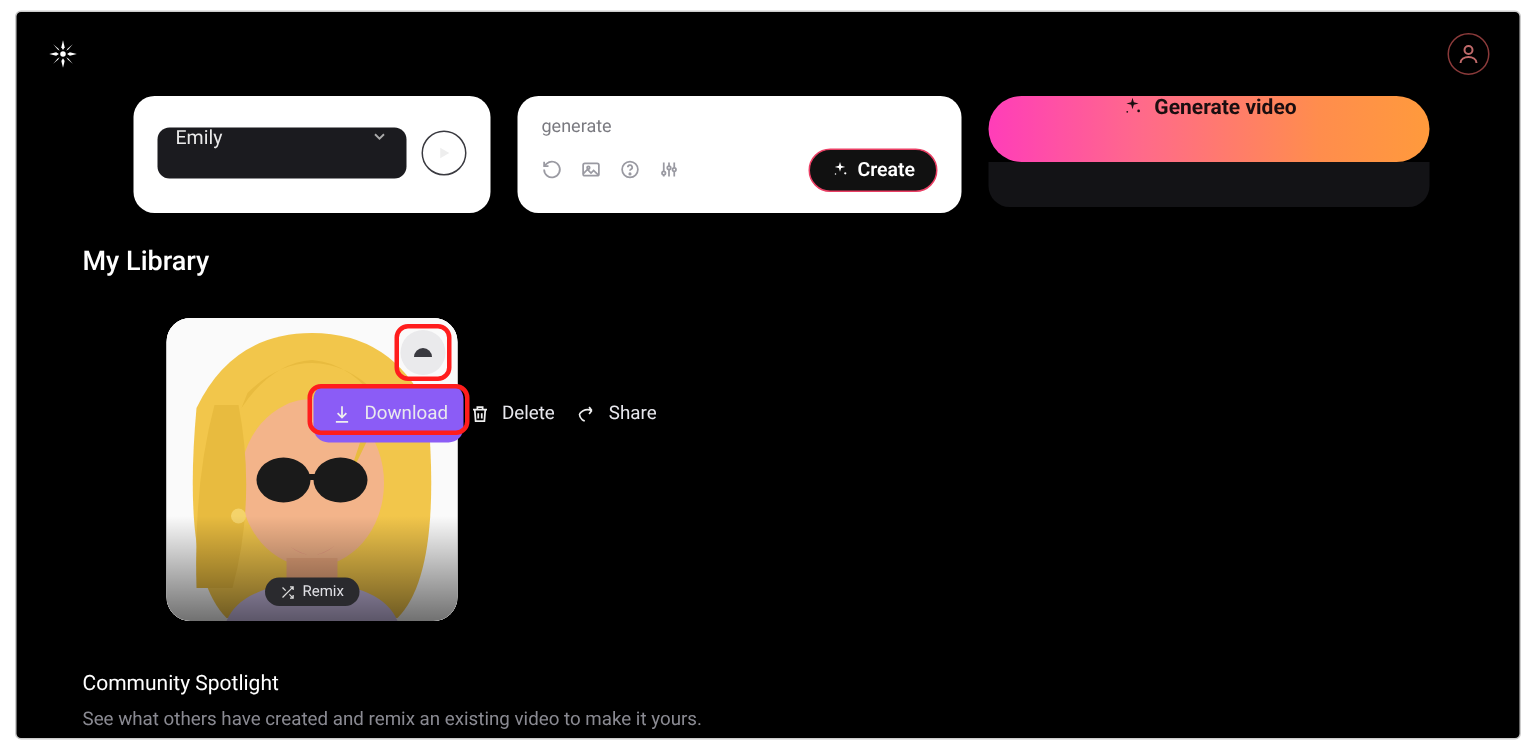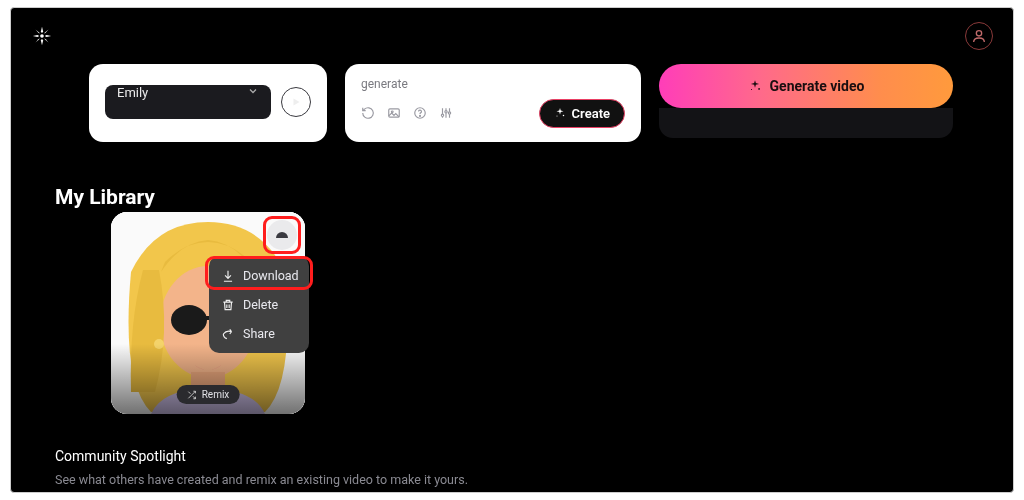--- a/index.html
+++ b/index.html
@@ -118,41 +118,41 @@
     padding: 0;
     justify-content: flex-start;
     background: transparent;
   }
   .gen-btn {
     width: 100%;
     height: 44px;
     border-radius: 24px;
     background: linear-gradient(90deg, #ff3db9 0%, #ff6a8a 35%, #ff8d4d 75%, #ff9a3c 100%);
     display: flex;
-    align-items: center;
+    align-items: flex-start;
     justify-content: center;
     gap: 8px;
     color: #1a0e10;
     font-weight: 700;
     font-size: 14px;
   }
   .right-body {
     background: #131316;
     border-radius: 0 0 14px 14px;
     height: 30px;
     margin-top: 0;
   }
 
   .section-title {
     position: absolute;
     left: 44px;
     color: #fff;
     font-weight: 500;
   }
-  .title-library { top: 177px; font-size: 21px; font-weight: bold; }
+  .title-library { top: 156px; font-size: 18px; }
   .title-community { top: 440px; font-size: 14px; font-weight: 400; }
   .subtitle-community {
     position: absolute;
     left: 44px;
     top: 464px;
     color: #8a8a92;
     font-size: 12.5px;
   }
 
   .thumb {
@@ -205,25 +205,25 @@
     top: 4px; right: 4px;
     width: 38px; height: 38px;
     border: 3px solid #ff1d1d;
     border-radius: 9px;
     pointer-events: none;
   }
   .menu {
     position: absolute;
     top: 44px; right: -4px;
     width: 100px;
-    background: #404040;
+    background: #8b5cf6;
     border-radius: 10px;
     padding: 6px;
     display: flex;
-    flex-direction: column;
+    flex-direction: row;
     gap: 2px;
   }
   .menu-item {
     display: flex;
     align-items: center;
     gap: 8px;
     padding: 6px 6px;
     color: #e8e8ee;
     font-size: 12.5px;
     border-radius: 6px;

